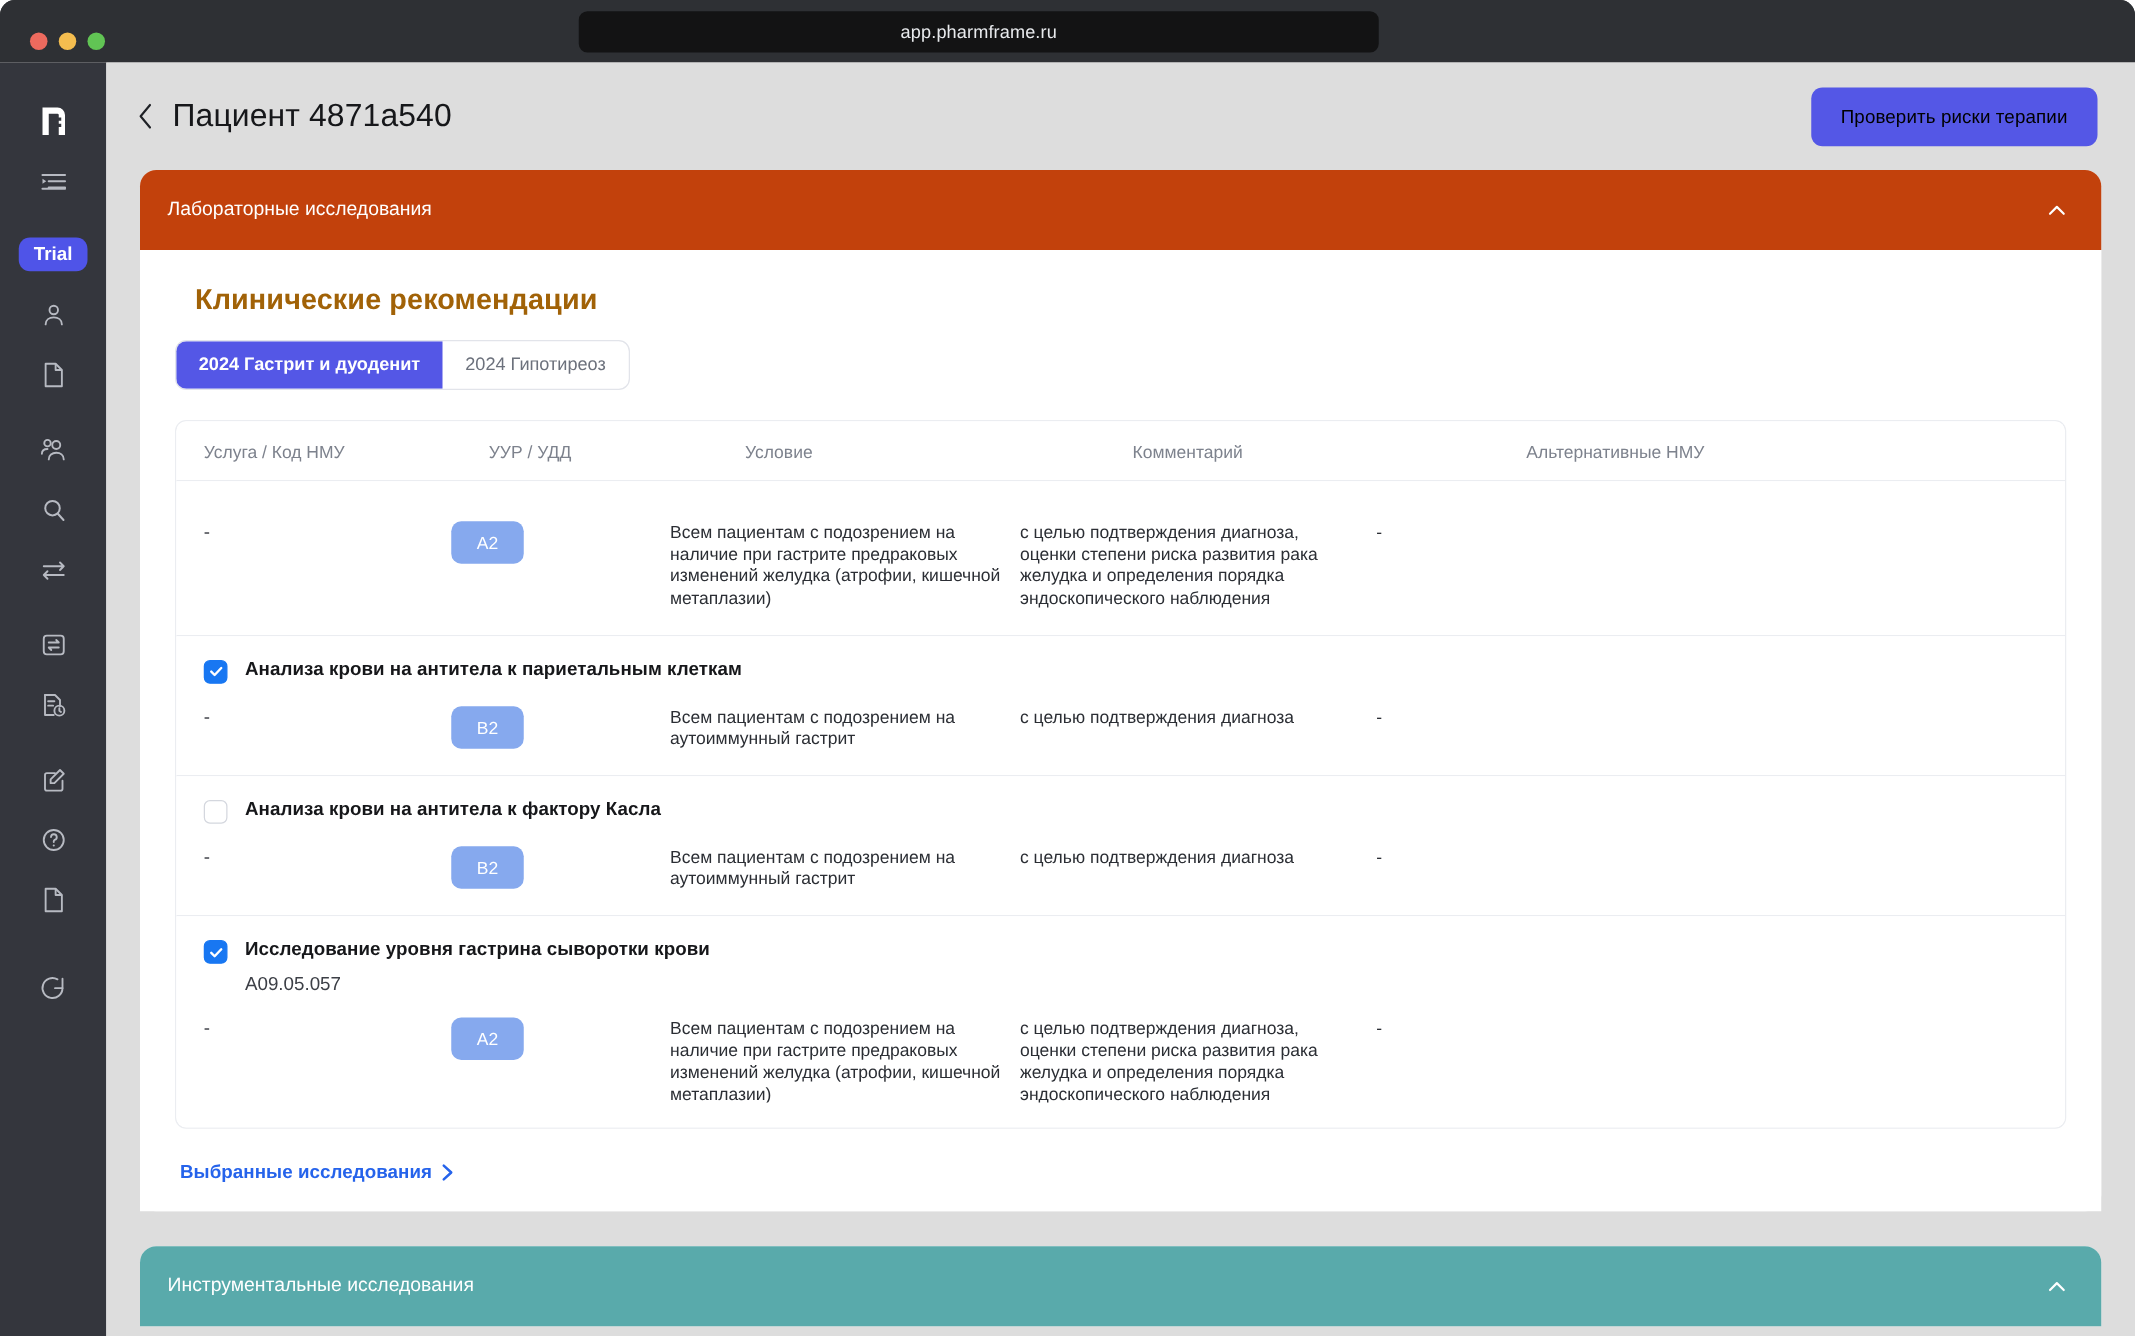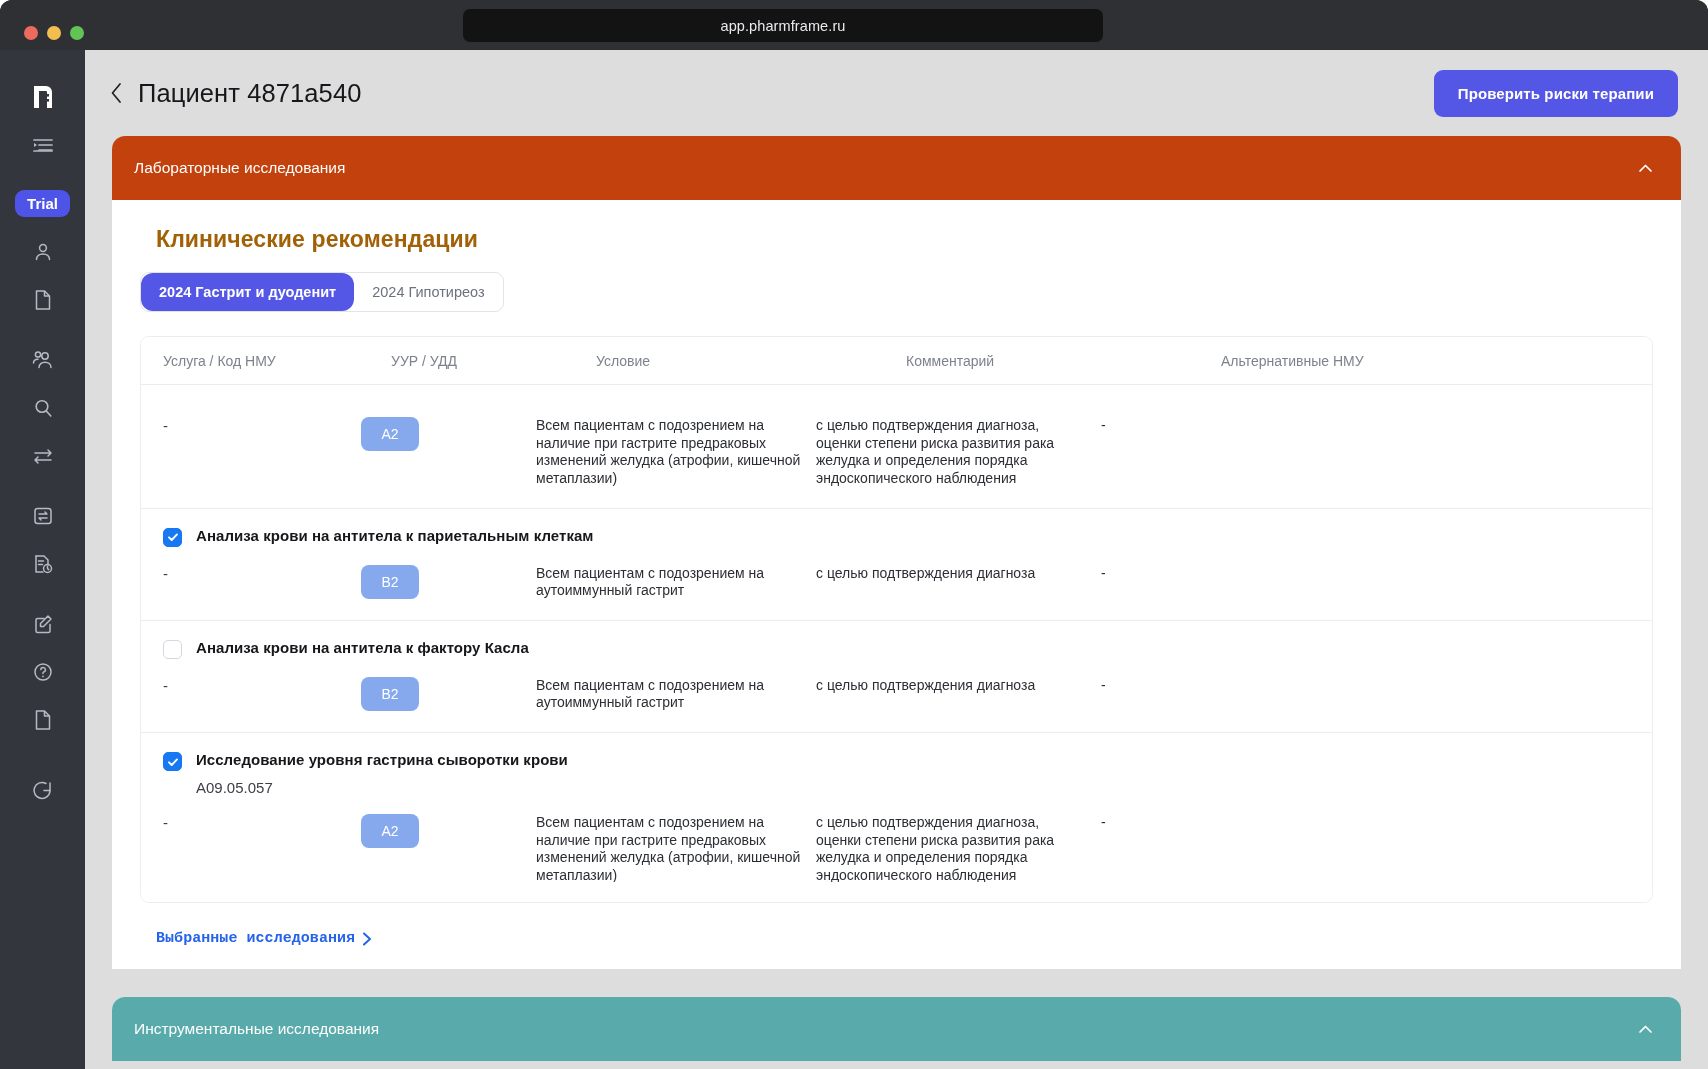--- a/index.html
+++ b/index.html
@@ -89,22 +89,22 @@
     margin-right: 14px; cursor: pointer;
     display: flex; align-items: center;
   }
   .page-title {
     font-size: 25.5px; color: #16171a; font-weight: 400;
     letter-spacing: .1px;
   }
   .spacer { flex: 1 1 auto; }
   .primary-btn {
     background: #5457e6;
-    color: #ffffff;
-    font-size: 15px; font-weight: bold;
+    color: #000000;
+    font-size: 15px; font-weight: normal;
     border: none; border-radius: 9px;
     padding: 15px 24px;
     cursor: pointer;
     letter-spacing: .1px;
   }
   
   .section {
     margin: 0 27px 0 27px;
     background: #ffffff;
     border-radius: 13px 13px 0 0;
@@ -144,21 +144,21 @@
   }
   .tab {
     font-size: 14.5px;
     padding: 11px 18px;
     cursor: pointer;
     color: #6c717c;
     white-space: nowrap;
   }
   .tab.active {
     background: #5457e6; color: #fff; font-weight: bold;
-    border-radius: 12px;
+    border-radius: 0;
   }
   
   .table {
     margin: 24px 28px 0 28px;
     border: 1px solid #ebedf1;
     border-radius: 9px;
     overflow: hidden;
   }
   .trow {
     display: flex;
@@ -214,21 +214,21 @@
     display: inline-flex; align-items: center; justify-content: center;
     width: 58px; height: 34px;
     background: #86a9ee; color: #ffffff;
     border-radius: 8px;
     font-size: 14px;
   }
   .celltext {
     font-size: 14px; color: #2b2e34; line-height: 1.26;
   }
   .overflow-clip { max-height: 68px; overflow: hidden; }
-  .link-row { padding: 26px 28px 0 44px; font-family: Liberation Mono, monospace; }
+  .link-row { padding: 26px 28px 0 32px; }
   .link {
     color: #2563eb; font-size: 15px; font-weight: bold;
     cursor: pointer; display: inline-flex; align-items: center; gap: 7px;
     letter-spacing: .05px;
   }
   .gap { height: 28px; }
 </style>
 </head>
 <body>
 

